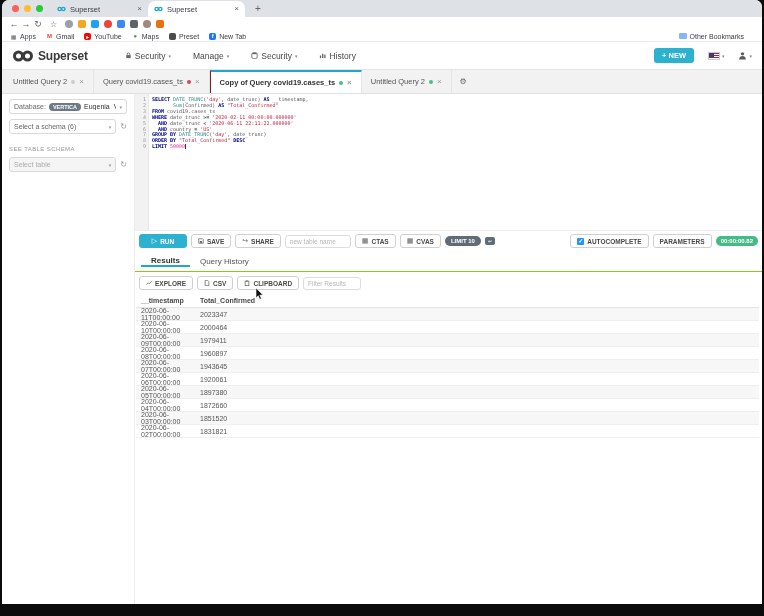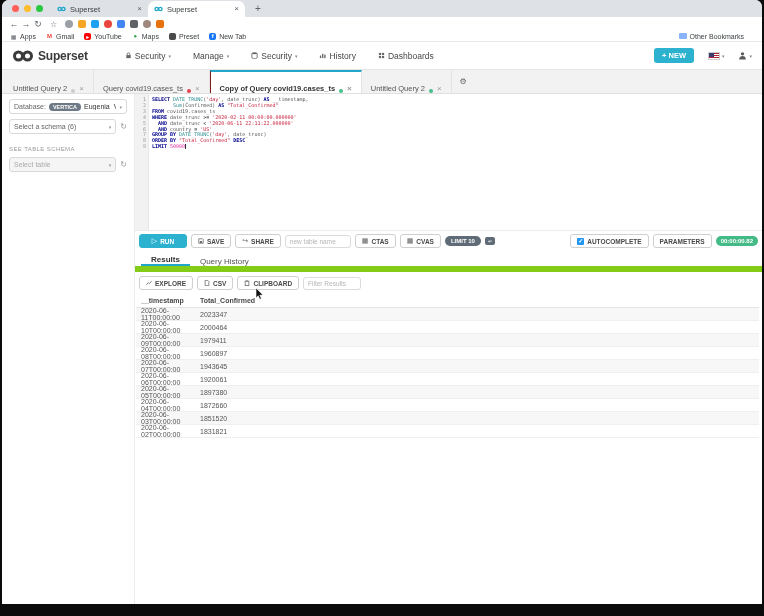--- a/index.html
+++ b/index.html
@@ -58,21 +58,21 @@
   .new-btn { background:#2cb2cf; color:#fff; font-size:7.5px; font-weight:bold;
     padding:3px 8px; border-radius:3px; border:none;margin-left:21px; }
   .flag { width:12px; height:8px; margin-left:14px; position:relative; overflow:hidden;
     background:repeating-linear-gradient(#b22234 0 1px,#fff 1px 2px); border:.5px solid #ccc;}
   .flag::after { content:""; position:absolute; left:0; top:0; width:5px; height:4px; background:#3c3b6e; }
   .user-ic { margin-left:14px; color:#484848; }
 
   
   .querytabs { height:24px; background:#f2f2f2; display:flex; align-items:stretch;
     border-bottom:1px solid #e0e0e0; padding-left:2px; }
-  .qtab { display:flex; align-items:flex-end; gap:4px; padding:0 9px; font-size:7.5px;
+  .qtab { display:flex; align-items:center; gap:4px; padding:0 9px; font-size:7.5px;
     color:#555; border-right:1px solid #e4e4e4; }
   .qtab.active { background:#fff; font-weight:bold; color:#333;
     border-top:2px solid #20a7c9; border-left:1px solid #7f1d1d; }
   .qdot { width:4px; height:4px; border-radius:50%; }
   .qclose { color:#999; font-size:8px; }
   .qtab-gear { align-self:center; margin-left:8px; color:#666; font-size:8px; }
 
   
   .main { display:flex; height:calc(604px - 17px - 14px - 11px - 28px - 24px); }
   .sidebar { width:133px; padding:5px 7px; border-right:1px solid #ececec; }
@@ -121,21 +121,21 @@
   .pill-dark { background:#5f6b76; color:#fff; font-size:6px; font-weight:bold;
     padding:2px 6px; border-radius:7px; }
   .badge-dark { background:#5f6b76; color:#fff; font-size:5px; padding:1px 3px; border-radius:2px; }
   .tb-spacer { flex:1; }
   .chk { width:7px; height:7px; background:#2196f3; border-radius:1px; color:#fff;
     font-size:6px; line-height:7px; text-align:center; }
   .pill-green { background:#44bb87; color:#fff; font-size:6px; font-weight:bold;
     padding:2px 5px; border-radius:7px; }
 
   
-  .resulttabs { height:21px; display:flex; align-items:flex-end; border-bottom:6px solid #84cc16;
+  .resulttabs { height:21px; display:flex; align-items:center; border-bottom:1px solid #84cc16;
     padding-left:6px; }
   .rtab { display:flex; align-items:center; padding:0 10px; font-size:8px; color:#555; }
   .rtab.active { font-weight:bold; color:#333; border-bottom:2px solid #20a7c9; }
   .actions { height:22px; display:flex; align-items:center; gap:4px; padding:0 4px; }
 
   
   .rtable { width:calc(100% - 4px); margin-left:1px; }
   .thead { display:flex; height:14px; align-items:center; border-bottom:1px solid #e4e4e4;
     font-size:7px; font-weight:bold; color:#484848; }
   .trow { display:flex; height:13px; align-items:center; font-size:7px; color:#555;
@@ -272,31 +272,20 @@
           <span class="nav-item">
             <span>
               <svg width="7" height="7" viewBox="0 0 16 16">
                 <rect x="2" y="8" width="3" height="6" fill="#666"></rect>
                 <rect x="7" y="4" width="3" height="10" fill="#666"></rect>
                 <rect x="12" y="6" width="3" height="8" fill="#666"></rect>
               </svg>
             </span>
             <span>History</span>
           </span>
-          <span class="nav-item">
-            <span>
-              <svg width="7" height="7" viewBox="0 0 16 16">
-                <rect x="2" y="2" width="5" height="5" fill="#666"></rect>
-                <rect x="9" y="2" width="5" height="5" fill="#666"></rect>
-                <rect x="2" y="9" width="5" height="5" fill="#666"></rect>
-                <rect x="9" y="9" width="5" height="5" fill="#666"></rect>
-              </svg>
-            </span>
-            <span>Dashboards</span>
-          </span>
         </div>
       <div class="nav-spacer"></div>
       <button class="new-btn">+ NEW</button>
       <span class="flag"></span>
       <span class="nav-caret" style="margin-left:2px;">▾</span>
       <span class="user-ic">
         <svg width="9" height="9" viewBox="0 0 16 16">
             <circle cx="8" cy="5" r="3" fill="#5a5a5a"></circle>
             <path d="M2 15c0-4 3-6 6-6s6 2 6 6z" fill="#5a5a5a"></path>
           </svg>

